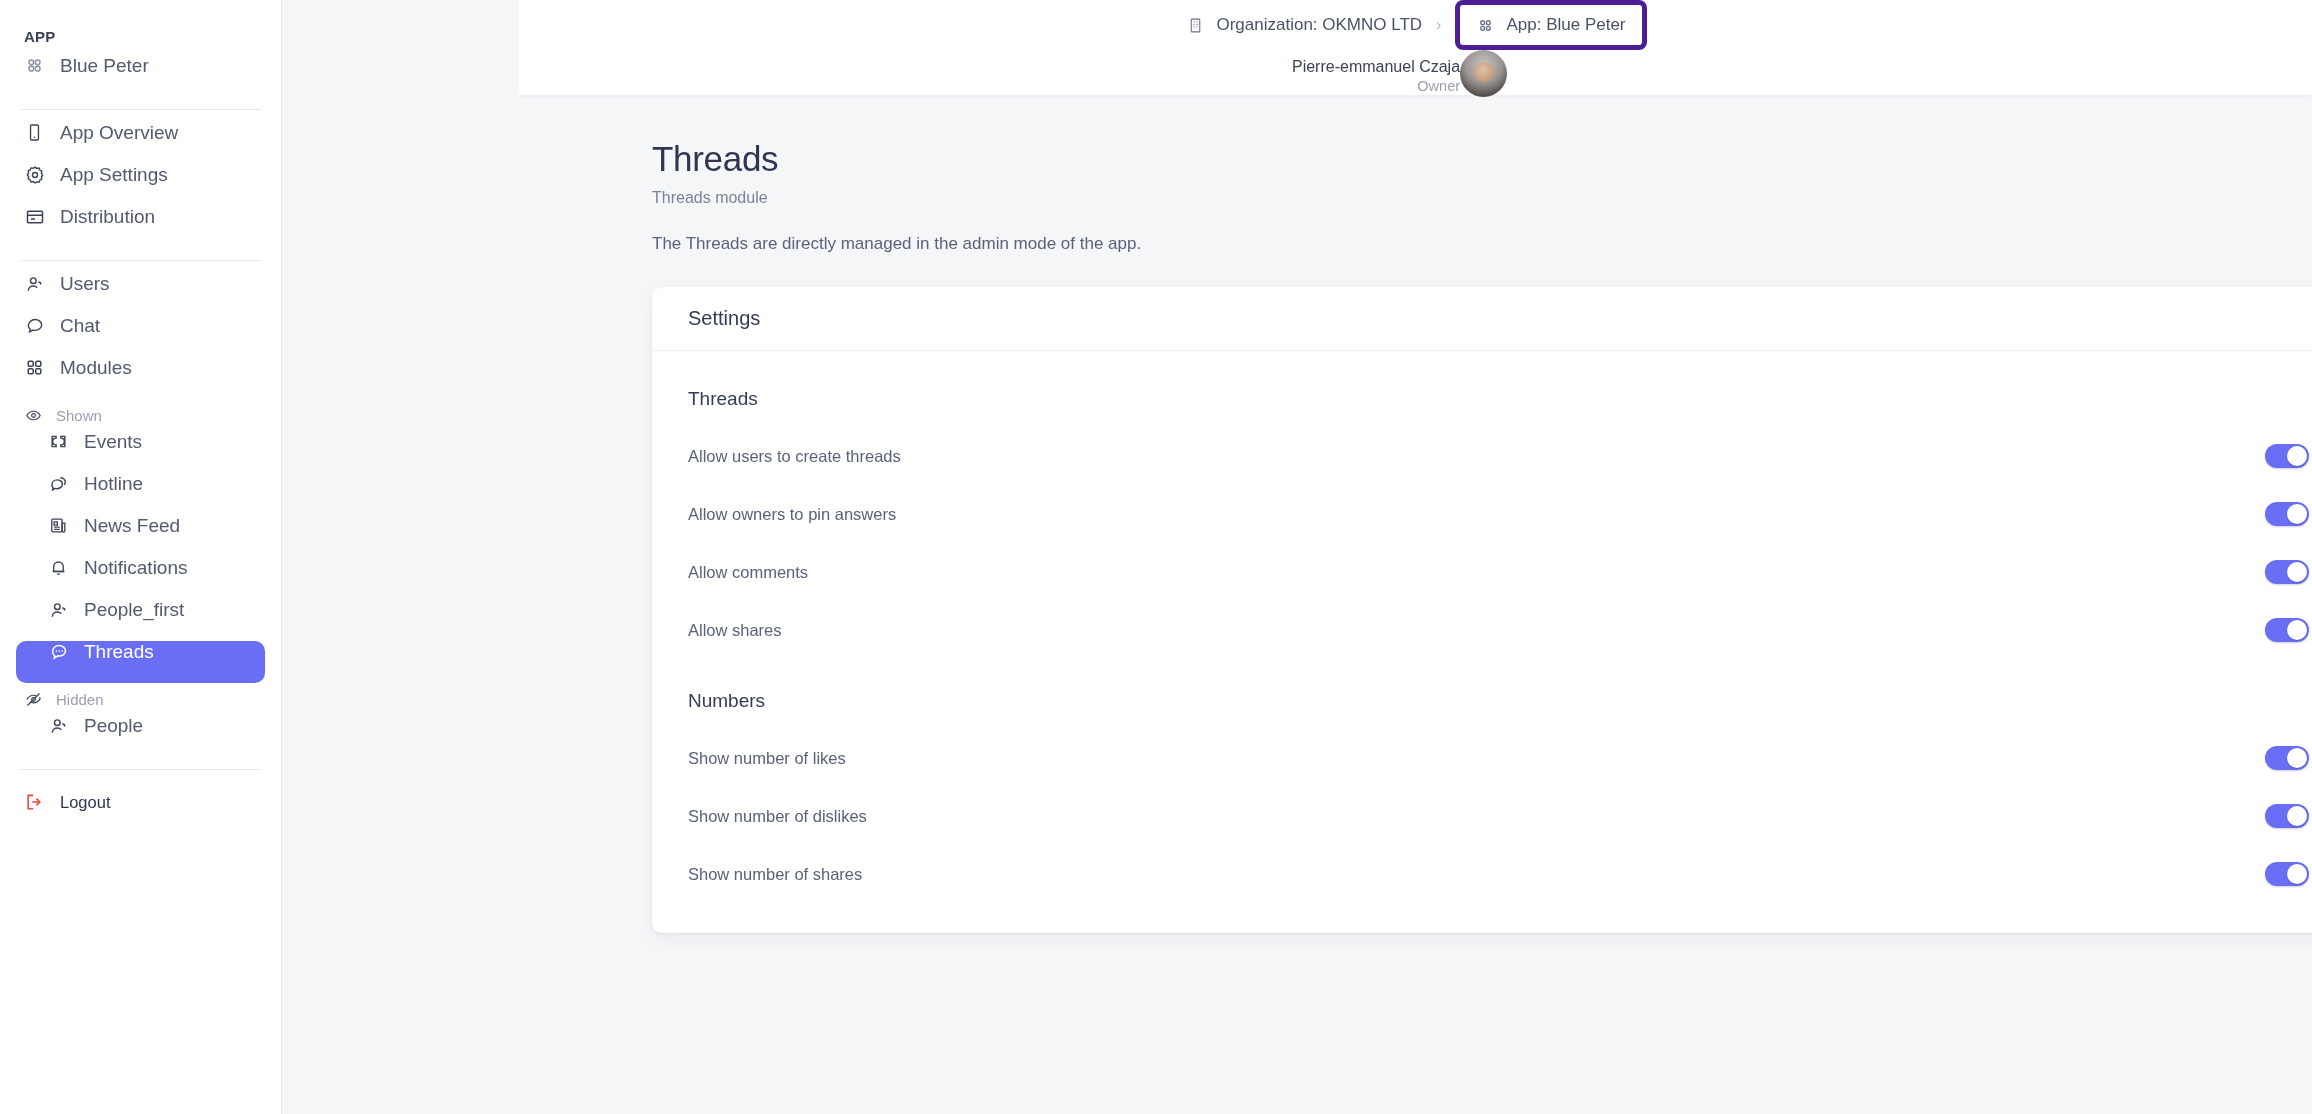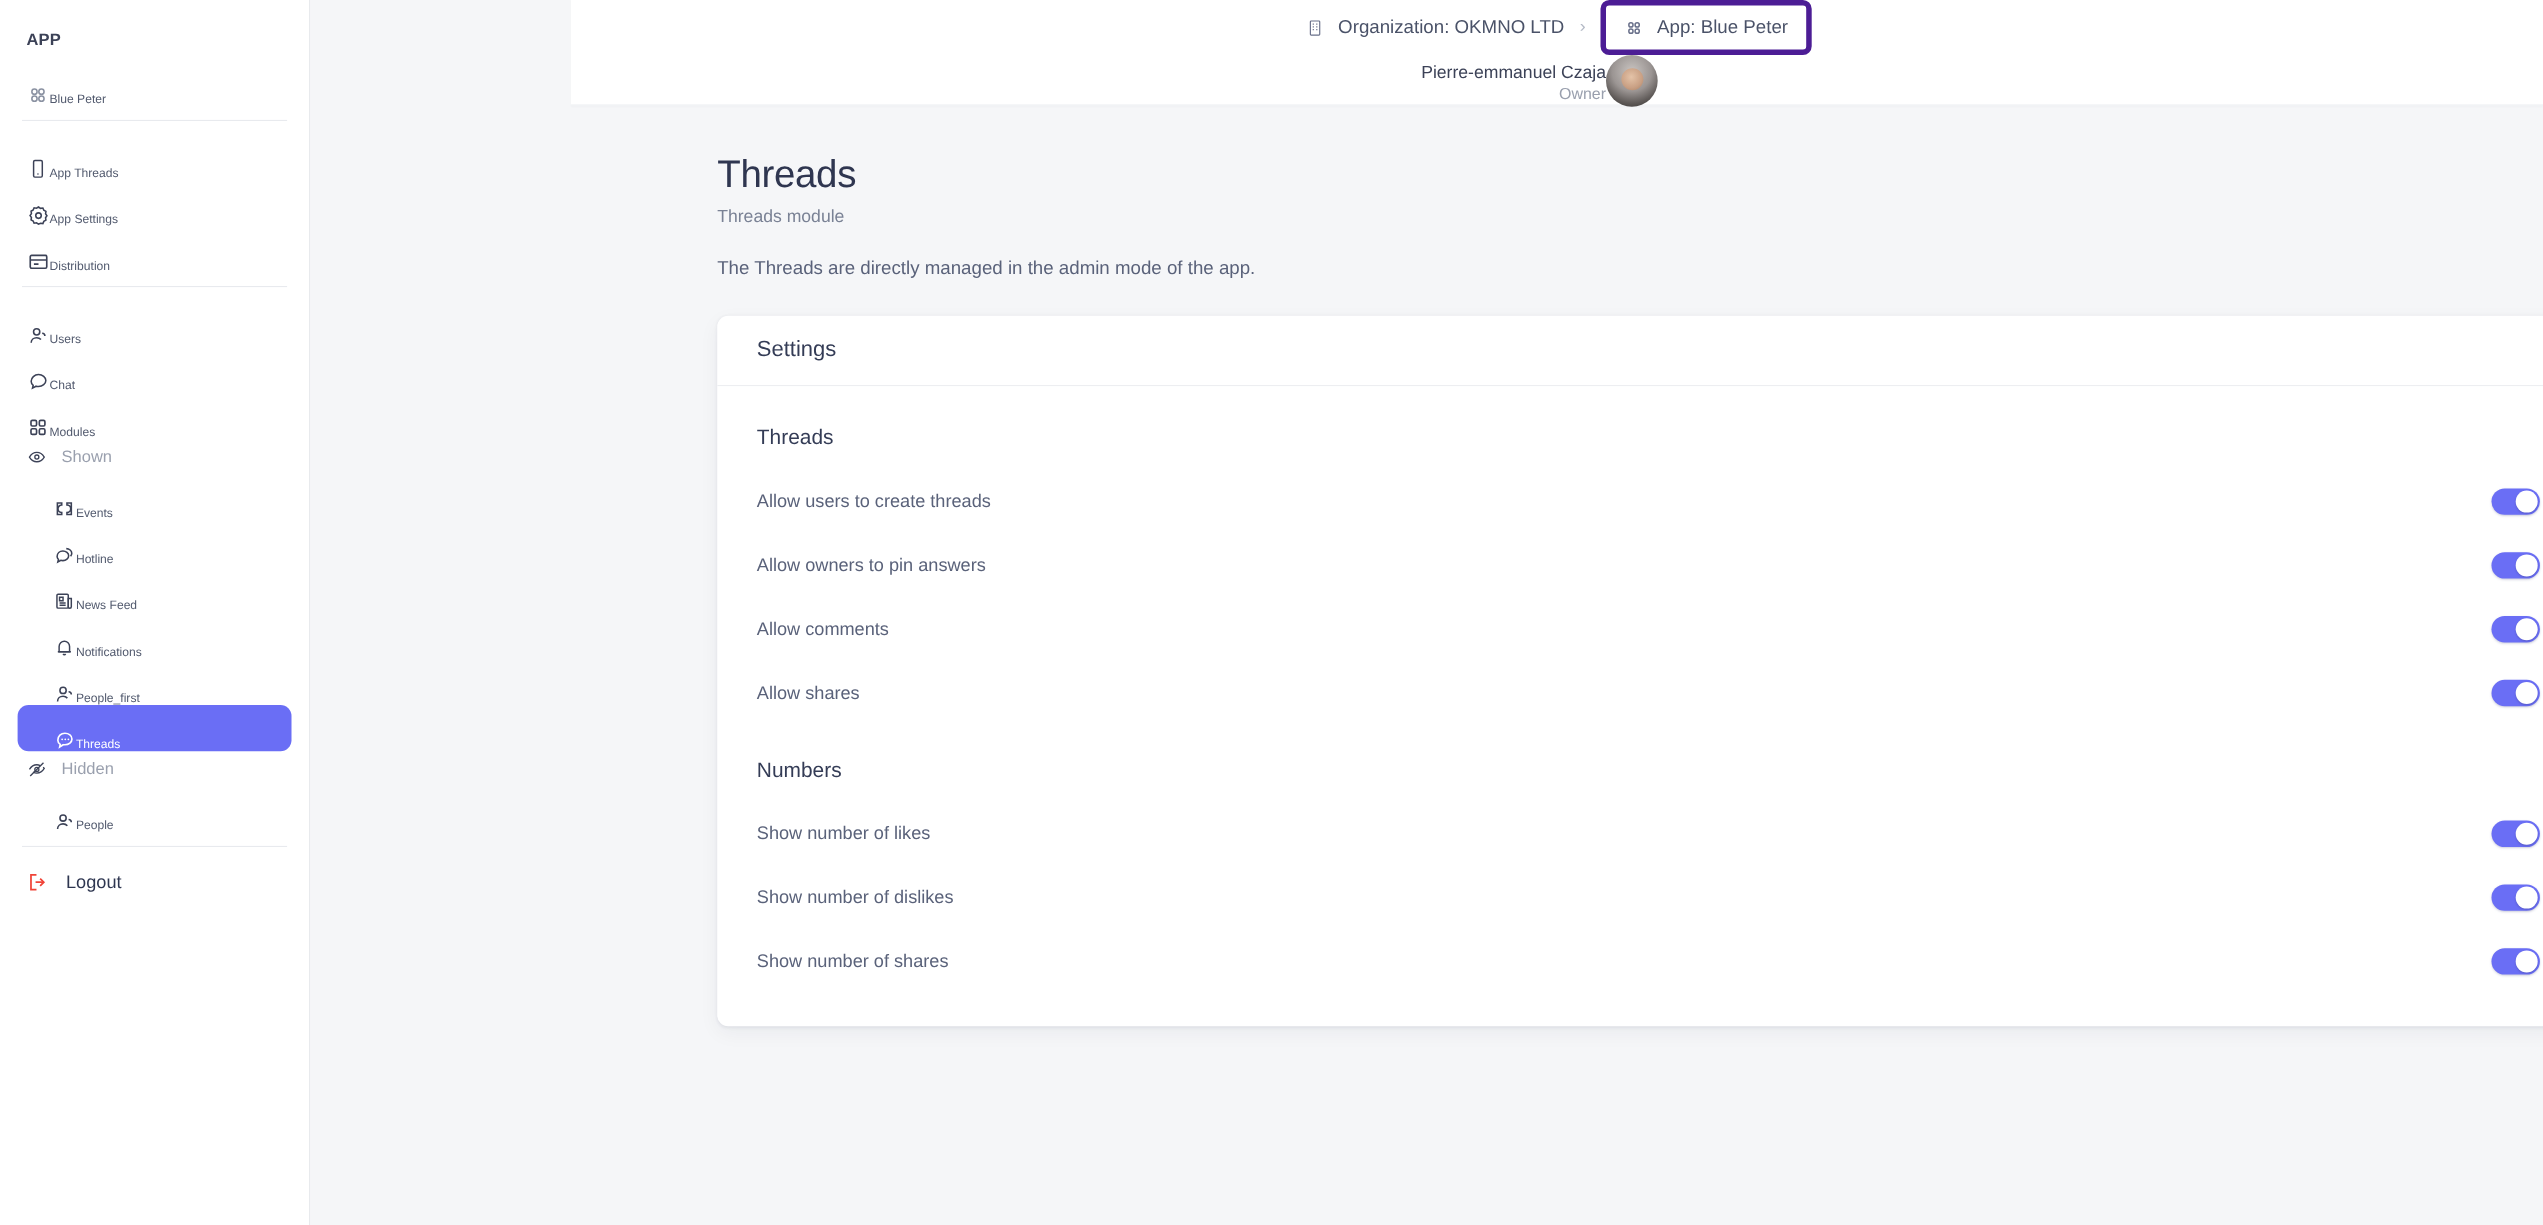--- a/index.html
+++ b/index.html
@@ -28,23 +28,23 @@
   .brand-mark { width: 30px; height: 22px; flex: 0 0 30px; display:block; }
   .brand-name {
     font-size: 23px; font-weight: 700; color: #3751e8;
     letter-spacing: -0.2px;
   }
   .section-label {
     font-size: 15px; font-weight: 700; color: #3c4257;
     padding: 28px 0 0 24px; letter-spacing: 0.2px;
   }
   .nav-item {
-    display: flex; align-items: flex-end; 
+    display: flex; align-items: flex-start; gap: 15px;
     height: 42px; margin: 0 16px; padding-left: 8px;
-    color: #525a6e; font-size: 11px;
+    color: #525a6e; font-size: 19px;
     border-radius: 10px; cursor: pointer;
     white-space: nowrap;
   }
   .nav-item .ico { width: 21px; height: 21px; flex: 0 0 21px; display:flex; align-items:center; justify-content:center; }
   .nav-item .ico svg { display:block; }
   .nav-item.first { margin-top: 10px; }
   .nav-item.indent { padding-left: 32px; }
   .nav-item.active {
     background: #6a6ef5; color: #ffffff;
   }
@@ -172,21 +172,21 @@
 
     <div class="nav-divider"></div>
 
     <div class="nav-item">
       <span class="ico">
         <svg viewBox="0 0 24 24" width="19" height="19" fill="none" stroke="#3c4257" stroke-width="1.7">
           <rect x="7" y="2.5" width="10" height="19" rx="1.5"></rect>
             <circle cx="12" cy="18" r="0.9" fill="#3c4257" stroke="none"></circle>
         </svg>
       </span>
-      <span>App Threads</span>
+      <span>App Overview</span>
     </div>
 
     <div class="nav-item">
       <span class="ico">
         <svg viewBox="0 0 24 24" width="20" height="20" fill="none" stroke="#3c4257" stroke-width="1.7">
           <path d="M12 2.6l2.2 1.5 2.6-.4 1 2.4 2.3 1.3-.4 2.6 1.5 2.2-1.5 2.2.4 2.6-2.3 1.3-1 2.4-2.6-.4L12 21.4l-2.2-1.5-2.6.4-1-2.4-2.3-1.3.4-2.6L2.8 12l1.5-2.2-.4-2.6L6.2 5.9l1-2.4 2.6.4z"></path>
           <circle cx="12" cy="12" r="3"></circle>
         </svg>
       </span>
       <span>App Settings</span>

